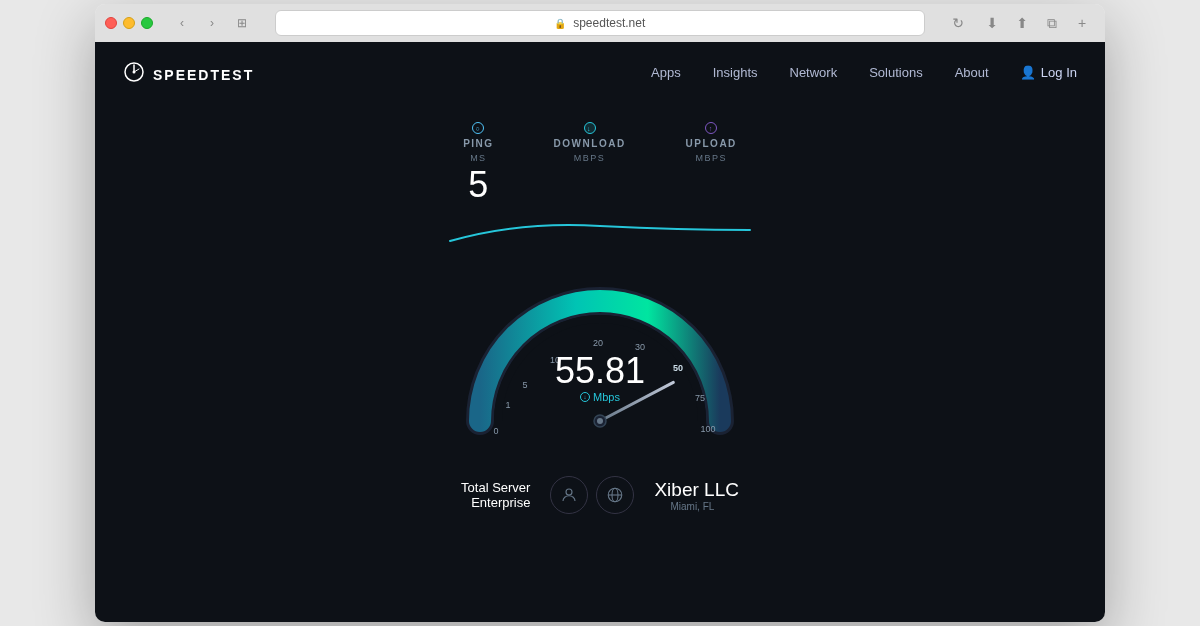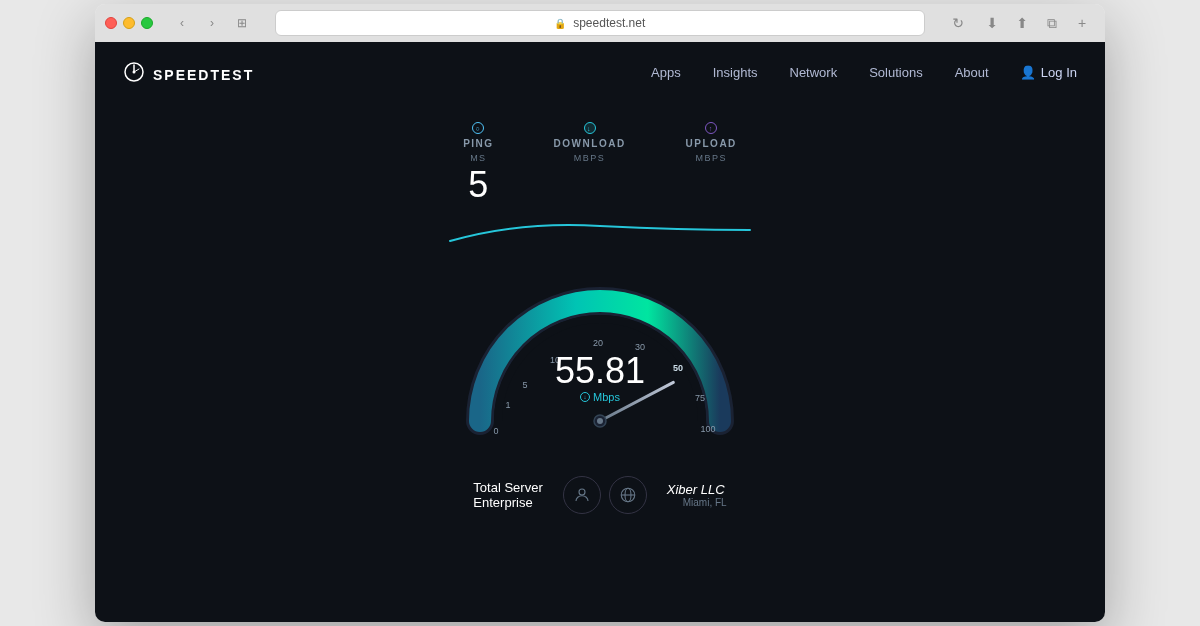--- a/index.html
+++ b/index.html
@@ -267,21 +267,21 @@
     }
 
     
     .server-info {
       display: flex;
       align-items: center;
       gap: 20px;
       margin-top: 20px;
     }
     .server-left {
-      text-align: left;
+      text-align: right;
     }
     .server-name {
       color: white;
       font-size: 13px;
       font-weight: 500;
     }
     .server-icons {
       display: flex;
       gap: 8px;
     }
@@ -295,23 +295,22 @@
       justify-content: center;
       color: #667;
       font-size: 16px;
       cursor: pointer;
     }
     .server-right {
       text-align: left;
     }
     .server-provider {
       color: white;
-      font-size: 13px;
+      font-size: 19px;
       font-weight: 500;
-      font-style: italic;
     }
     .server-location {
       color: #667788;
       font-size: 10px;
       margin-left: 16px;
     }
   </style>
 </head>
 <body>
 

